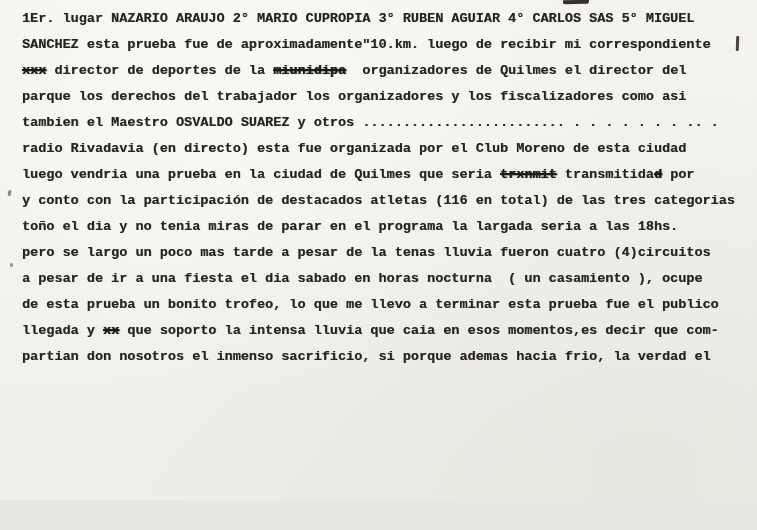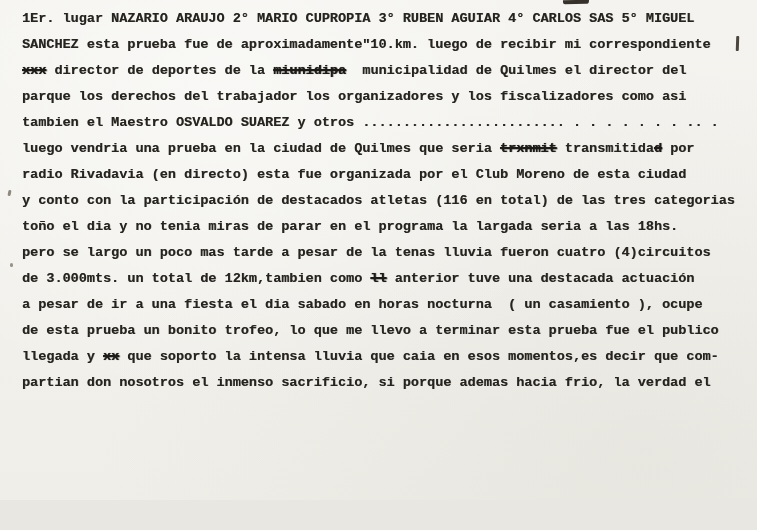--- a/index.html
+++ b/index.html
@@ -87,29 +87,28 @@
 <div class="paper" style="background-color: rgb(243, 242, 237);">
 
   <div class="artifact top-smudge"></div>
   <div class="artifact right-tick"></div>
   <div class="artifact speck-1"></div>
   <div class="artifact speck-2"></div>
 
   <div class="textblock" id="lines">
       <div class="line"><span>1Er. lugar NAZARIO ARAUJO 2° MARIO CUPROPIA 3° RUBEN AGUIAR 4° CARLOS SAS 5° MIGUEL</span></div>
       <div class="line"><span>SANCHEZ esta prueba fue de aproximadamente″10.km. luego de recibir mi correspondiente</span></div>
-      <div class="line"><span class="struck">xxx</span><span> director de deportes de la </span><span class="struck">miunidipa</span><span>  municipalidad de Quilmes el director del</span></div>
+      <div class="line"><span class="struck">xxx</span><span> director de deportes de la </span><span class="struck">miunidipa</span><span>  organizadores de Quilmes el director del</span></div>
       <div class="line"><span>parque los derechos del trabajador los organizadores y los fiscalizadores como asi</span></div>
       <div class="line"><span>tambien el Maestro OSVALDO SUAREZ y otros ......................... . . . . . . . .. .</span></div>
+      <div class="line"><span>radio Rivadavia (en directo) esta fue organizada por el Club Moreno de esta ciudad</span></div>
       <div class="line"><span>luego vendria una prueba en la ciudad de Quilmes que seria </span><span class="struck">trxnmit</span><span> transmitida</span><span class="struck">d</span><span> por</span></div>
-      <div class="line"><span>radio Rivadavia (en directo) esta fue organizada por el Club Moreno de esta ciudad</span></div>
       <div class="line"><span>y conto con la participación de destacados atletas (116 en total) de las tres categorias</span></div>
       <div class="line"><span>toño el dia y no tenia miras de parar en el programa la largada seria a las 18hs.</span></div>
       <div class="line"><span>pero se largo un poco mas tarde a pesar de la tenas lluvia fueron cuatro (4)circuitos</span></div>
-      <div class="line"><span>de 3.000mts. un total de 12km,tambien como </span><span class="struck">ll</span><span> anterior tuve una destacada actuación</span></div>
       <div class="line"><span>a pesar de ir a una fiesta el dia sabado en horas nocturna  ( un casamiento ), ocupe</span></div>
       <div class="line"><span>de esta prueba un bonito trofeo, lo que me llevo a terminar esta prueba fue el publico</span></div>
       <div class="line"><span>llegada y </span><span class="struck">xx</span><span> que soporto la intensa lluvia que caia en esos momentos,es decir que com-</span></div>
       <div class="line"><span>partian don nosotros el inmenso sacrificio, si porque ademas hacia frio, la verdad el</span></div>
     </div>
 
   <div class="clipped-line-wrap">
     <div class="line">la gente y los deportistas el tiempo y el deporte compartiendo ese momento en la llegada</div>
   </div>
 

